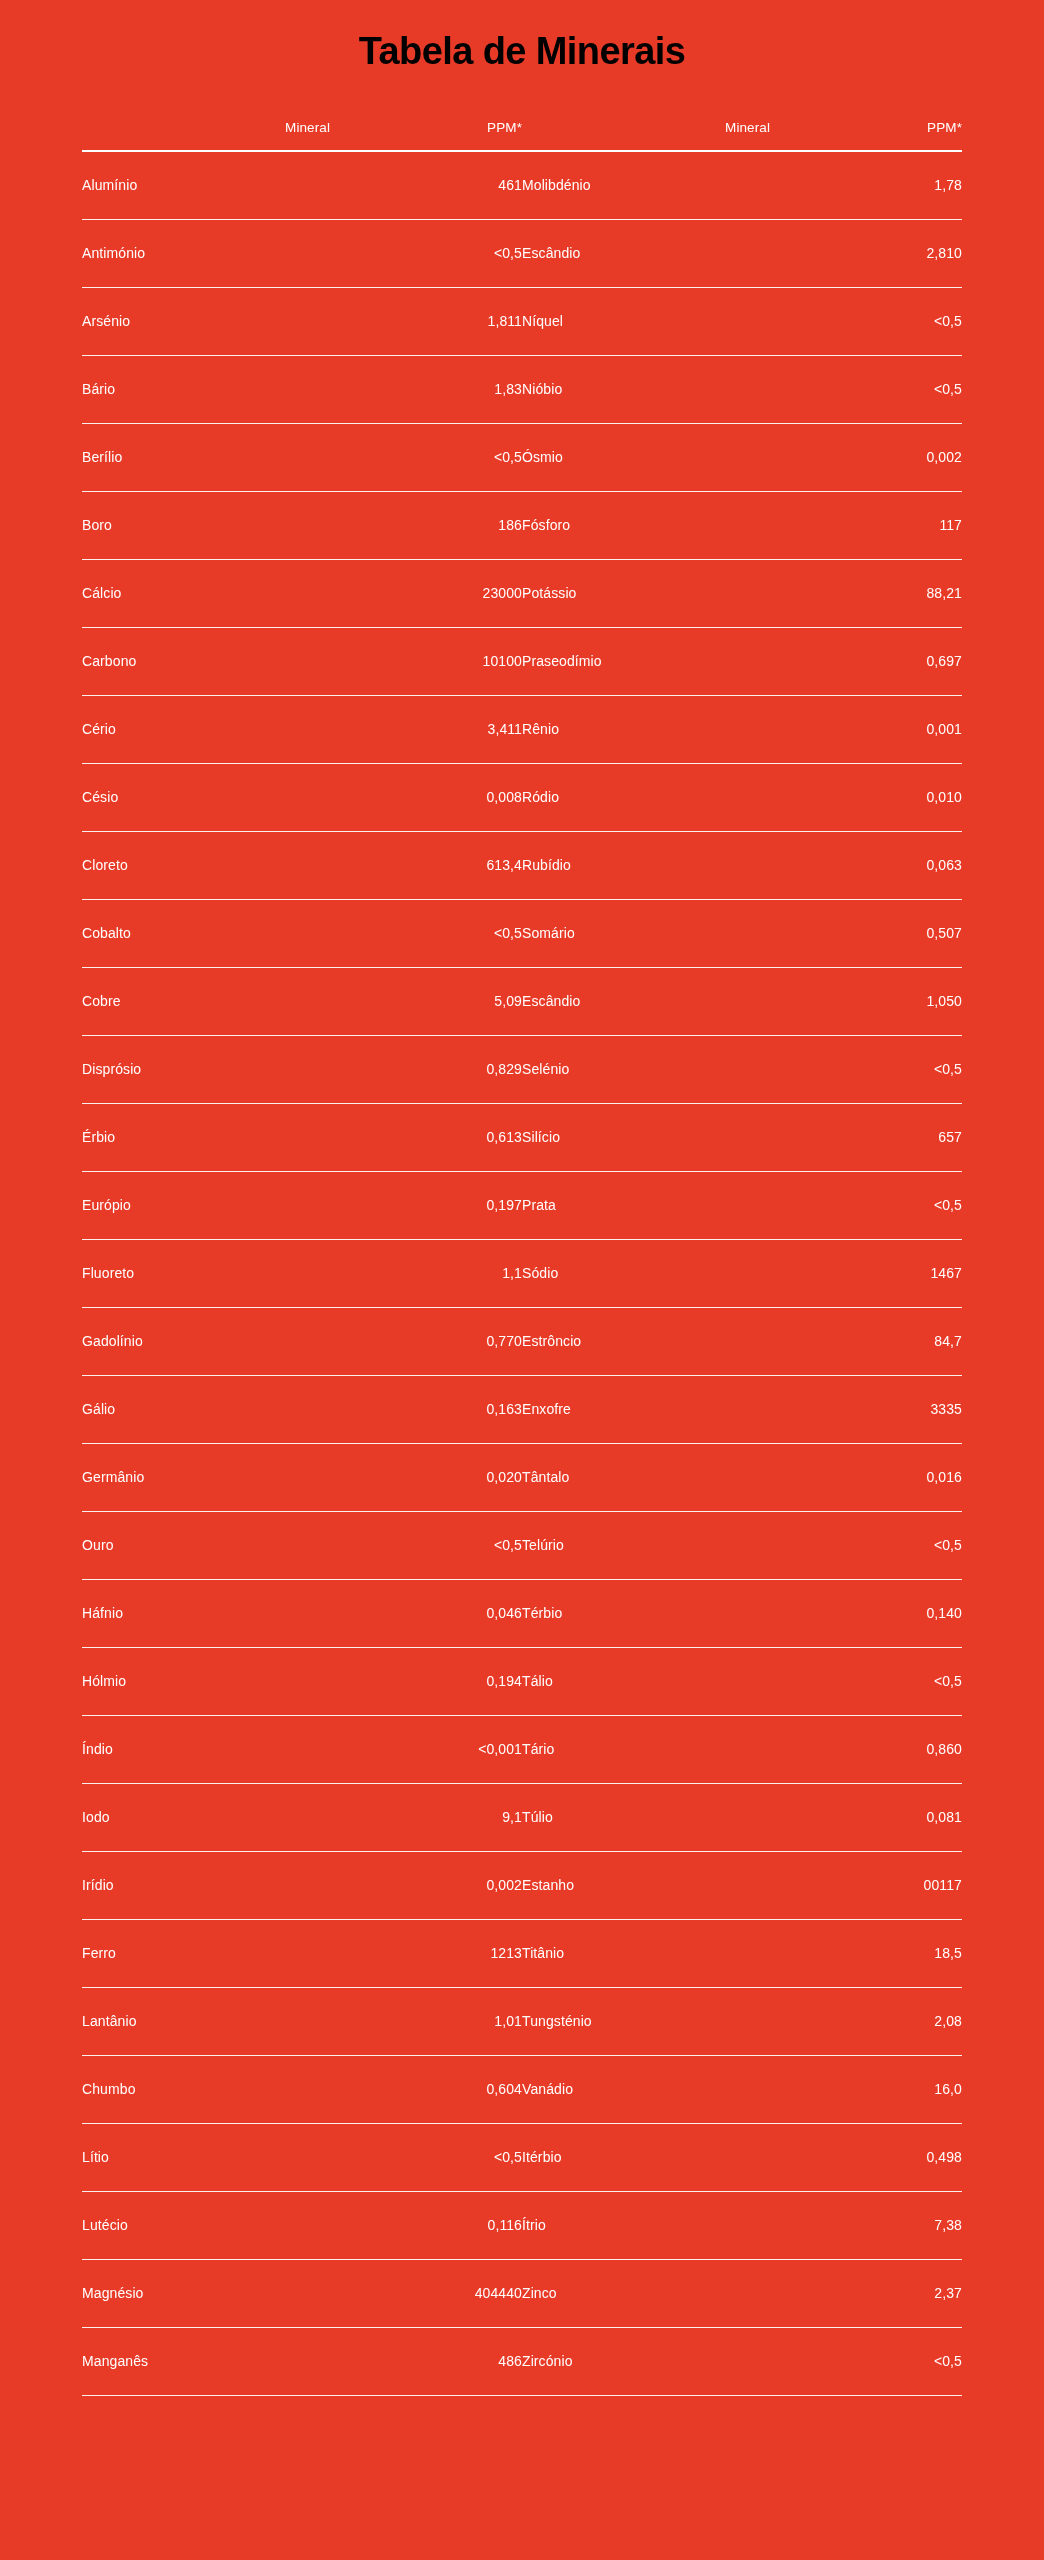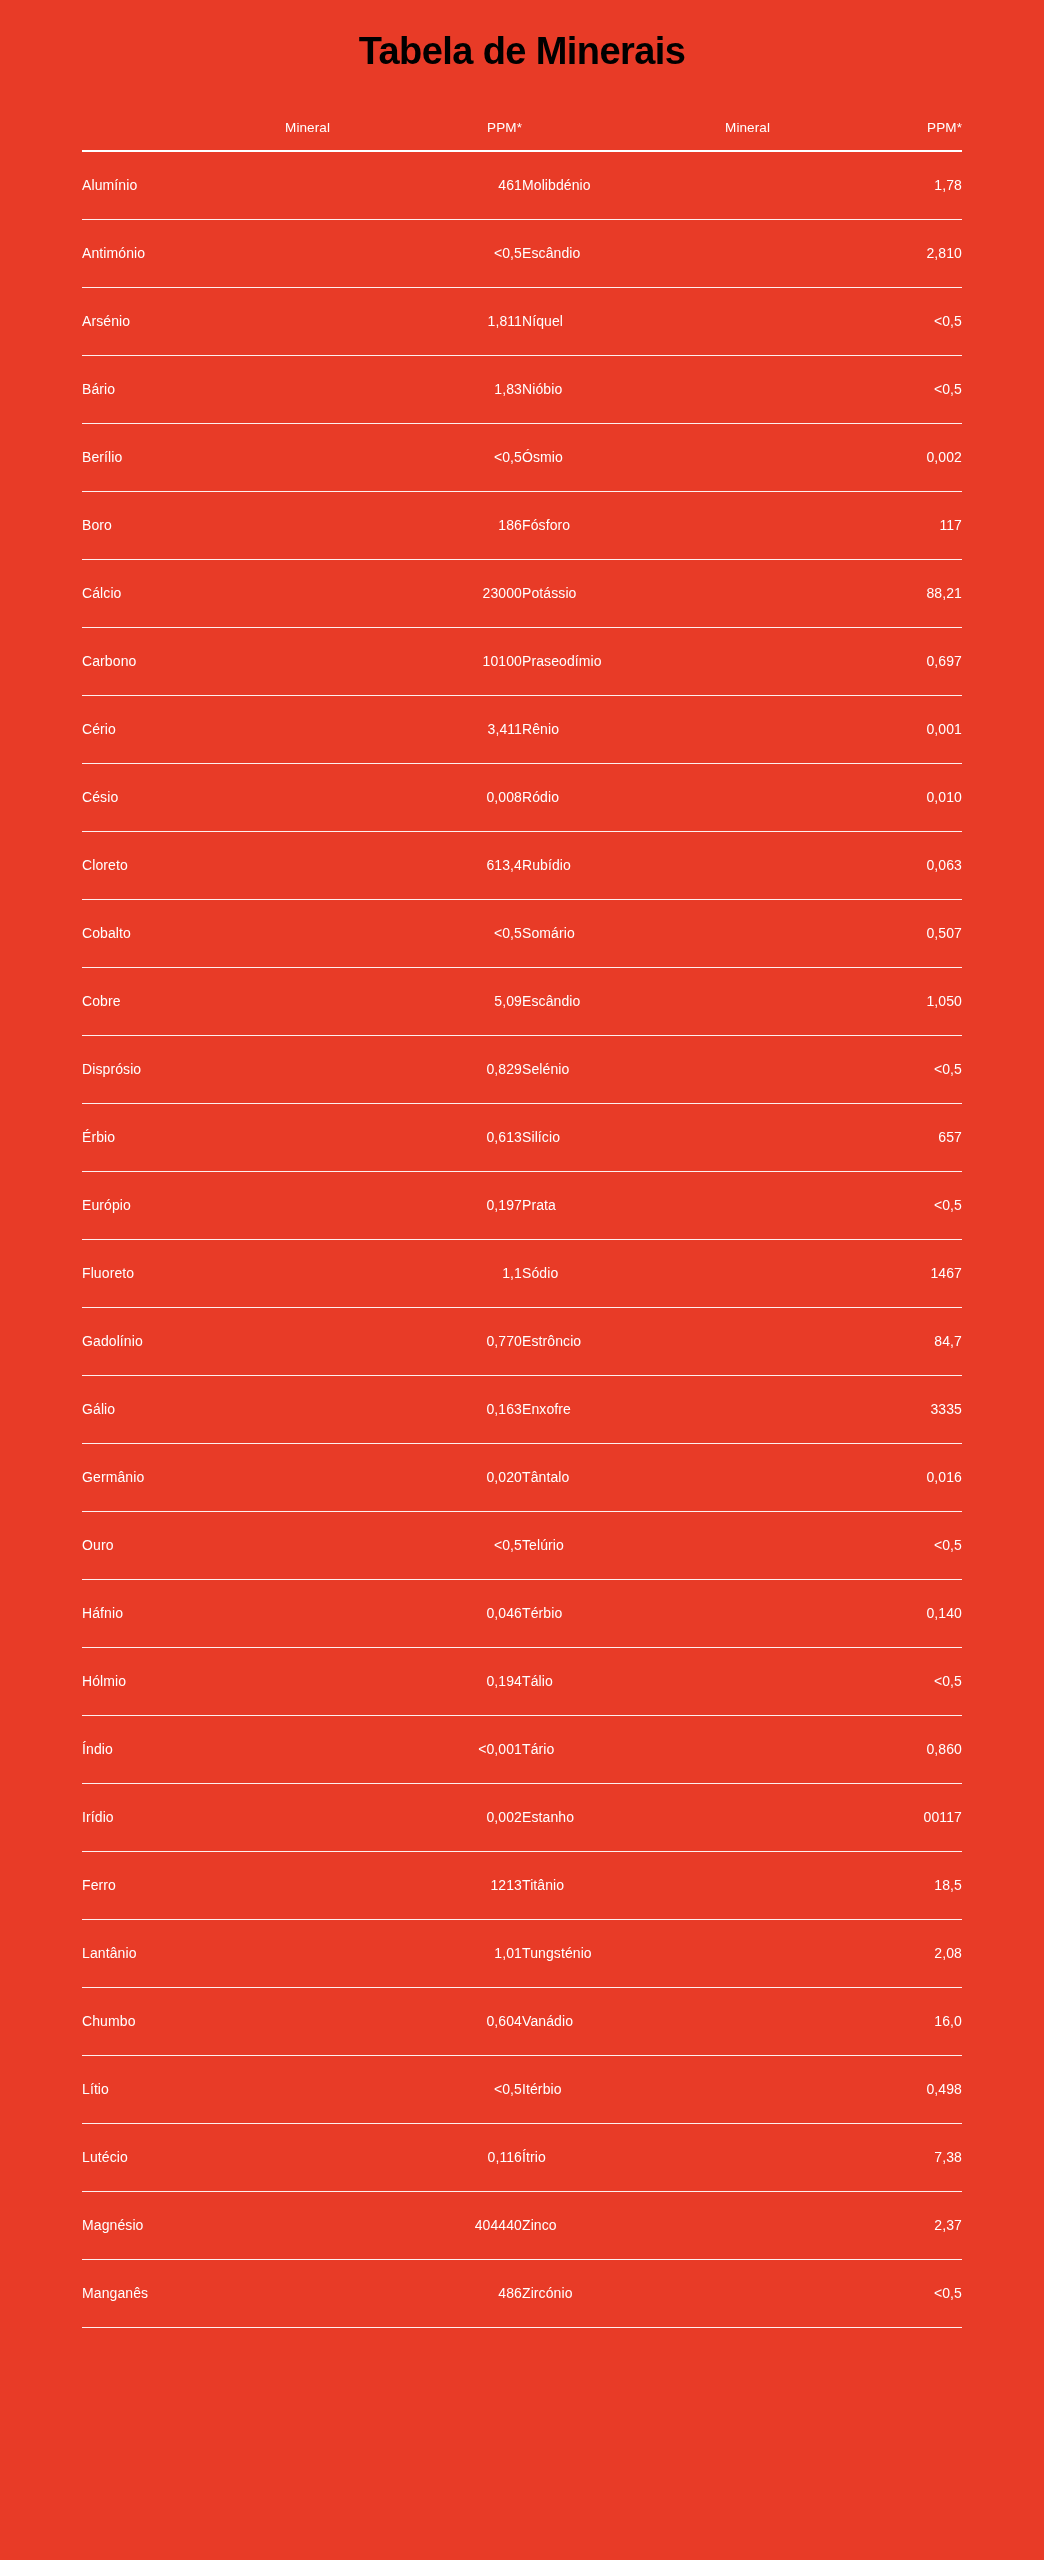--- a/index.html
+++ b/index.html
@@ -234,20 +234,26 @@
           <td class="col-name">Tálio</td>
           <td class="col-val">&lt;0,5</td>
         </tr>
         <tr>
           <td class="col-name">Índio</td>
           <td class="col-val">&lt;0,001</td>
           <td class="col-name">Tário</td>
           <td class="col-val">0,860</td>
         </tr>
         <tr>
+          <td class="col-name">Iodo</td>
+          <td class="col-val">9,1</td>
+          <td class="col-name">Túlio</td>
+          <td class="col-val">0,081</td>
+        </tr>
+        <tr>
           <td class="col-name">Irídio</td>
           <td class="col-val">0,002</td>
           <td class="col-name">Estanho</td>
           <td class="col-val">00117</td>
         </tr>
         <tr>
           <td class="col-name">Ferro</td>
           <td class="col-val">1213</td>
           <td class="col-name">Titânio</td>
           <td class="col-val">18,5</td>

